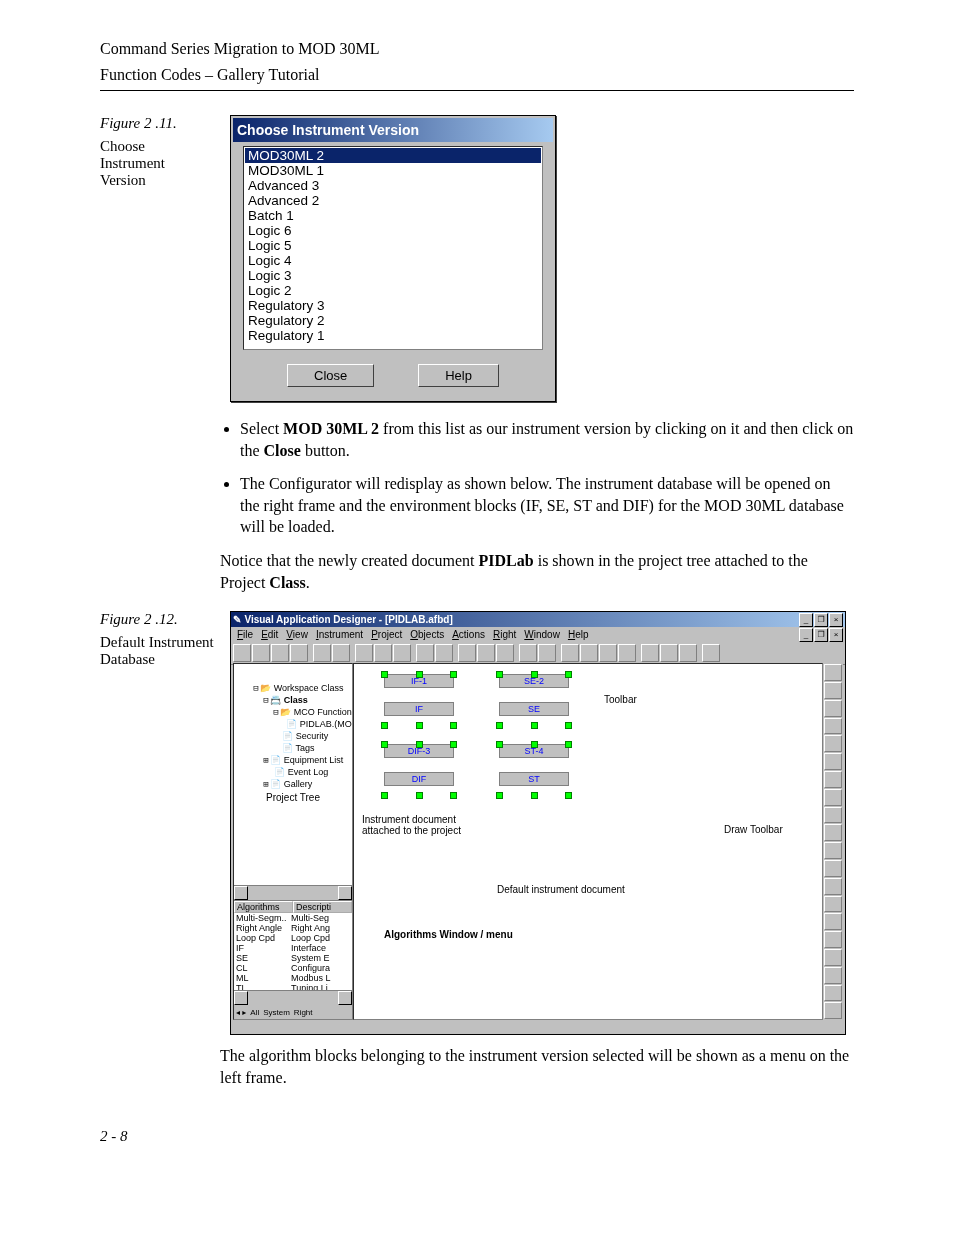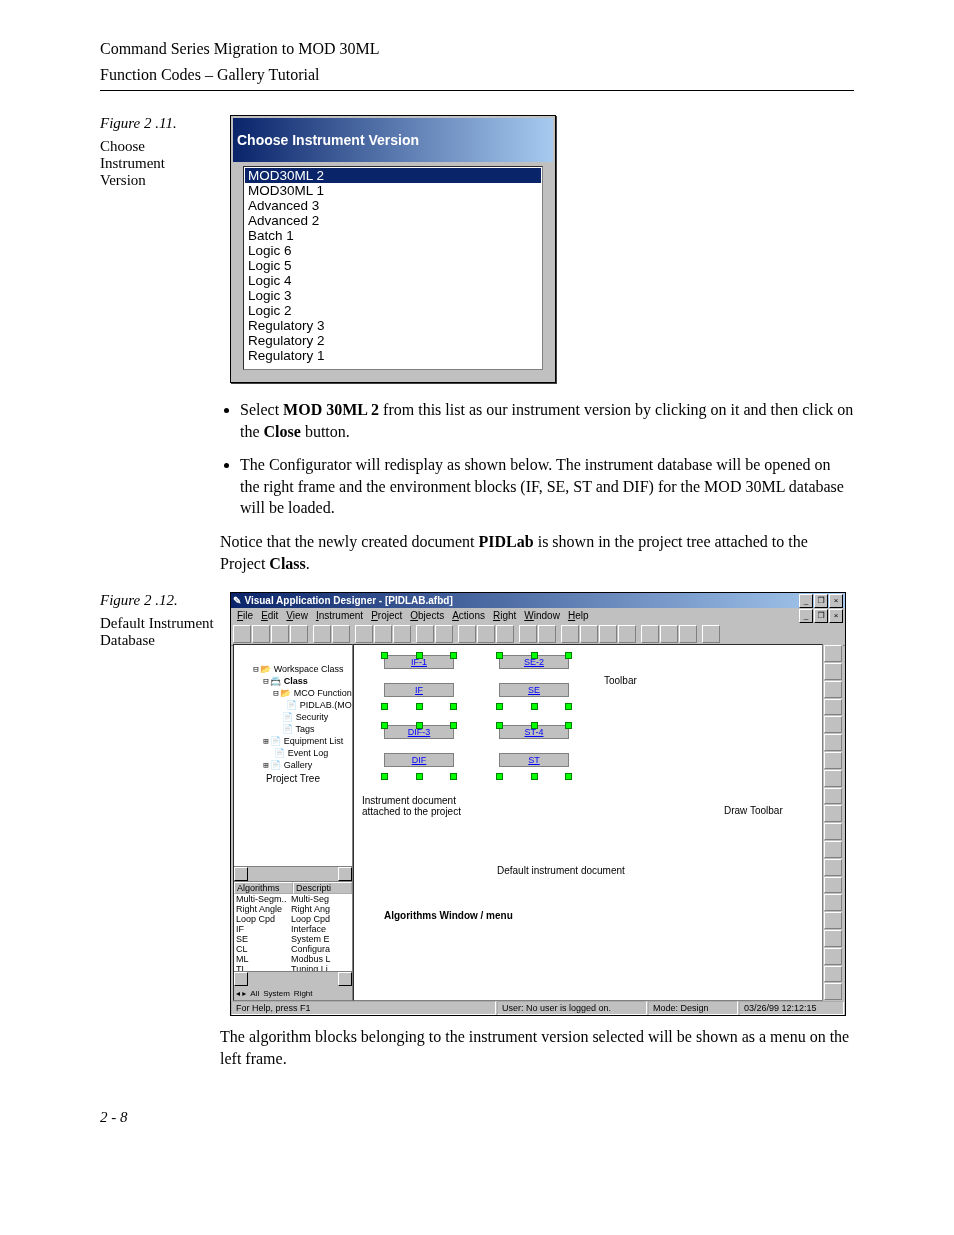--- a/index.html
+++ b/index.html
@@ -34,21 +34,21 @@
     box-shadow: 1px 1px 0 #404040;
     padding: 2px;
     font-family: "MS Sans Serif", Arial, sans-serif;
     font-size: 14px;
   }
   .dlg-title {
     background: linear-gradient(to right, #0a246a, #a6caf0);
     color: #fff;
     font-weight: bold;
     font-family: Arial, sans-serif;
-    padding: 14px 4px;
+    padding: 4px 4px;
     font-size: 14px;
   }
   .dlg-list {
     background: #fff;
     border: 1px inset #808080;
     margin: 4px 10px 10px 10px;
     height: 200px;
     overflow: hidden;
     padding: 1px;
   }
@@ -143,21 +143,21 @@
   .canvas {
     flex:1; position:relative; background:#fff; border:1px inset #808080; overflow:hidden;
   }
   .dotgrid {
     position:absolute; inset:0;
     background-image: radial-gradient(#808080 0.5px, transparent 0.5px);
     background-size: 36px 36px;
     background-position: 2px 2px;
   }
   .iblk { position:absolute; width:70px; }
-  .iblk .lab { background:#c0c0c0; border:1px solid #808080; text-align:center; font-size:9px; color:#00f; height:12px; line-height:12px;text-decoration:underline;}
+  .iblk .lab { background:#c0c0c0; border:1px solid #808080; text-align:center; font-size:9px; color:#00f; height:12px; line-height:12px;}
   .ghandle { width:5px;height:5px;background:#0f0;border:1px solid #008000;position:absolute;}
 
   .canvas-note { position:absolute; font-size:10px; color:#000; }
 
   .right-tools { width:18px; background:#c0c0c0; display:flex; flex-direction:column; padding:1px; gap:1px;}
   .rb { width:16px;height:16px;background:#c0c0c0;border:1px solid #808080;border-top-color:#fff;border-left-color:#fff;}
 
   .statusbar {
     position:absolute; bottom:0; left:0; right:0; height:14px; background:#c0c0c0;
     display:flex; font-size:9px; align-items:center;
@@ -194,20 +194,24 @@
         <div class="item">Batch 1</div>
         <div class="item">Logic 6</div>
         <div class="item">Logic 5</div>
         <div class="item">Logic 4</div>
         <div class="item">Logic 3</div>
         <div class="item">Logic 2</div>
         <div class="item">Regulatory 3</div>
         <div class="item">Regulatory 2</div>
         <div class="item">Regulatory 1</div>
       </div>
+    <div class="dlg-buttons">
+      <button>Close</button>
+      <button>Help</button>
+    </div>
   </div>
 </div>
 
 <ul class="bullets">
   <li>
     <span>Select </span><span class="bold">MOD 30ML 2</span><span> from this list as our instrument version by clicking on it and then click on the </span><span class="bold">Close</span><span> button.</span>
   </li>
   <li>The Configurator will redisplay as shown below. The instrument database will be opened on the right frame and the environment blocks (IF, SE, ST and DIF) for the MOD 30ML database will be loaded.</li>
 </ul>
 
@@ -446,24 +450,18 @@
           <div class="rb"></div>
           <div class="rb"></div>
           <div class="rb"></div>
           <div class="rb"></div>
           <div class="rb"></div>
           <div class="rb"></div>
           <div class="rb"></div>
         </div>
     </div>
 
-    <div class="statusbar">
-      <div class="cell grow">For Help, press F1</div>
-      <div class="cell" style="width:140px;">User:  No user is logged on.</div>
-      <div class="cell" style="width:80px;">Mode:  Design</div>
-      <div class="cell" style="width:95px;">03/26/99  12:12:15</div>
-    </div>
   </div>
 </div>
 
 <p class="para" style="margin-top:10px;">The algorithm blocks belonging to the instrument version selected will be shown as a menu on the left frame.</p>
 
 <div class="pagenum">2 - 8</div>
 
 </body></html>

